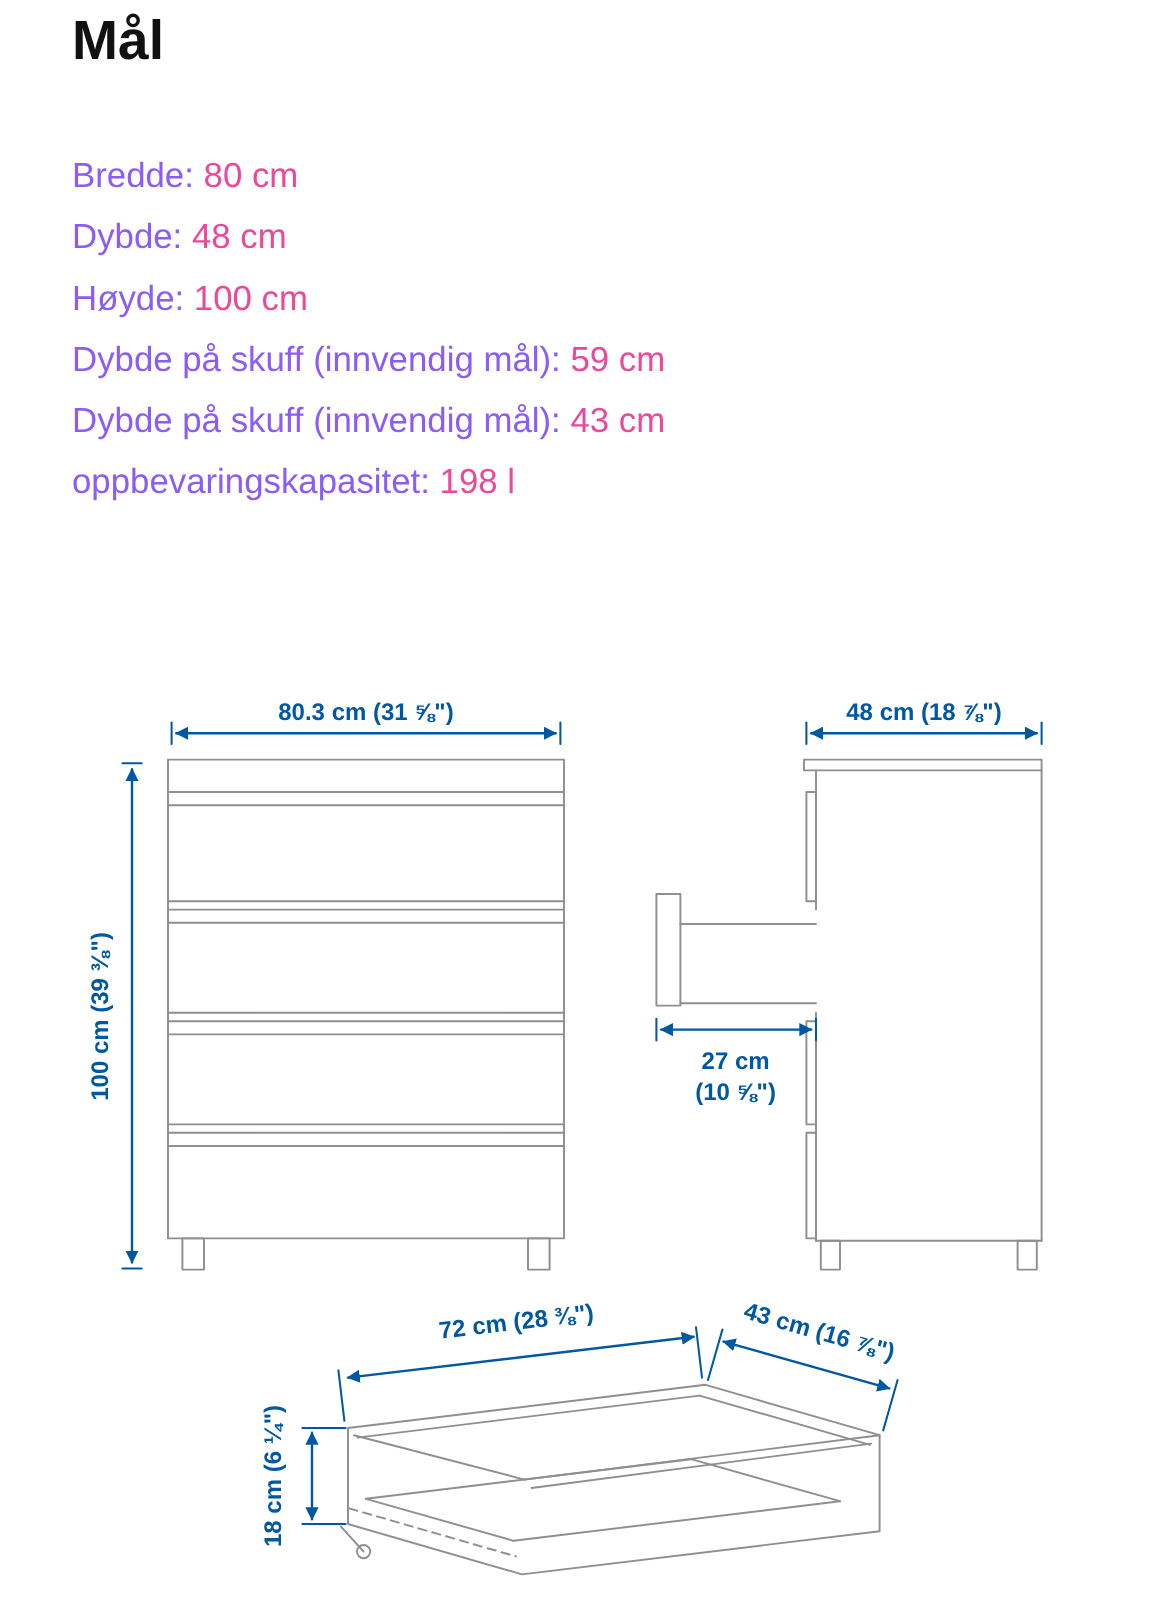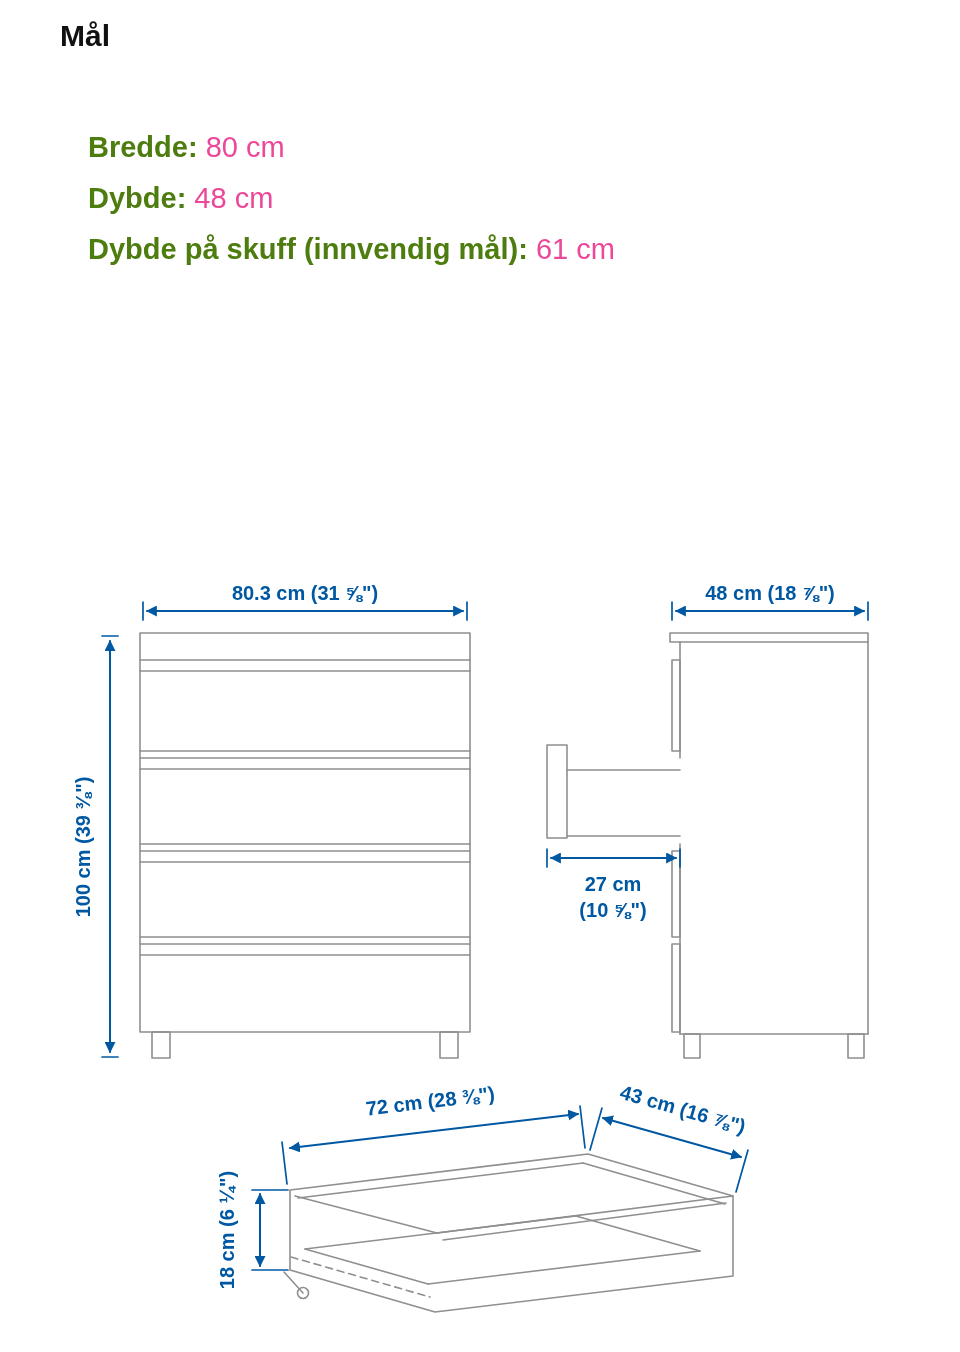--- a/index.html
+++ b/index.html
@@ -6,35 +6,35 @@
   html, body { width: 960px; height: 1352px; background: #ffffff; }
   body {
     position: relative;
     font-family: "Liberation Sans", "DejaVu Sans", sans-serif;
     color: #111111;
     overflow: hidden;
   }
   .title {
     position: absolute;
     left: 60px;
-    top: 19px;
-    font-size: 30px;
+    top: 6px;
+    font-size: 46px;
     font-weight: 700;
     color: #111111;
   }
   .specs {
     position: absolute;
     left: 60px;
     top: 122px;
     font-size: 29px;
     line-height: 51px;
     color: #333333;
   }
   .spec-row { white-space: nowrap; }
-  .spec-label { font-weight: 700; color: #4d7c0f; margin-left: 28px; }
+  .spec-label { font-weight: 400; color: #8b5cf6; }
   .spec-value { font-weight: 400; color: #ec4899; }
 
   svg.diagram { position: absolute; left: 0; top: 0; width: 960px; height: 1352px; }
 
   .art line, .art rect, .art path, .art circle {
     stroke: #8f8f8f;
     stroke-width: 1.6;
     fill: none;
     stroke-linejoin: round;
     stroke-linecap: round;
@@ -66,22 +66,34 @@
   <div class="specs">
     <div class="spec-row">
       <span class="spec-label">Bredde:</span>
       <span class="spec-value">80 cm</span>
     </div>
     <div class="spec-row">
       <span class="spec-label">Dybde:</span>
       <span class="spec-value">48 cm</span>
     </div>
     <div class="spec-row">
+      <span class="spec-label">Høyde:</span>
+      <span class="spec-value">100 cm</span>
+    </div>
+    <div class="spec-row">
       <span class="spec-label">Dybde på skuff (innvendig mål):</span>
-      <span class="spec-value">61 cm</span>
+      <span class="spec-value">59 cm</span>
+    </div>
+    <div class="spec-row">
+      <span class="spec-label">Dybde på skuff (innvendig mål):</span>
+      <span class="spec-value">43 cm</span>
+    </div>
+    <div class="spec-row">
+      <span class="spec-label">oppbevaringskapasitet:</span>
+      <span class="spec-value">198 l</span>
     </div>
   </div>
 
   <svg class="diagram" viewBox="0 0 960 1352">
     <defs>
       <marker id="arw" viewBox="0 0 10 10" refX="9" refY="5" markerWidth="5.5" markerHeight="5.5" orient="auto-start-reverse">
         <path d="M0,0 L10,5 L0,10 z" fill="#0058a3"></path>
       </marker>
     </defs>
 

